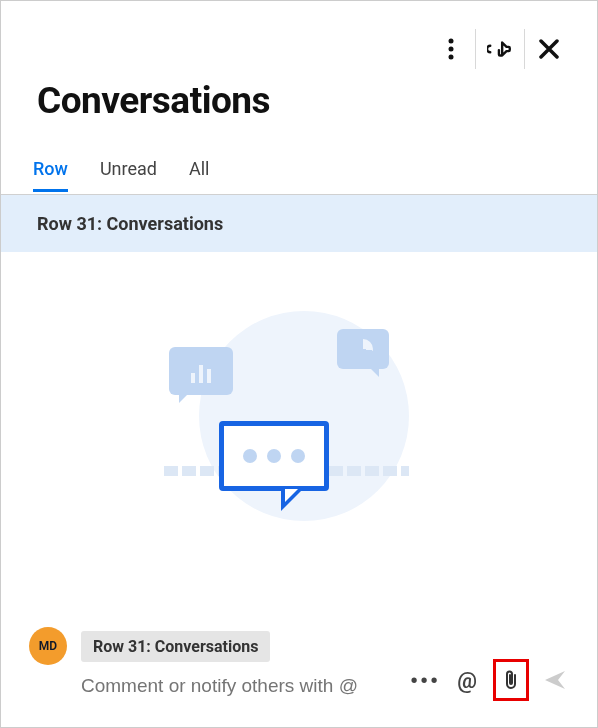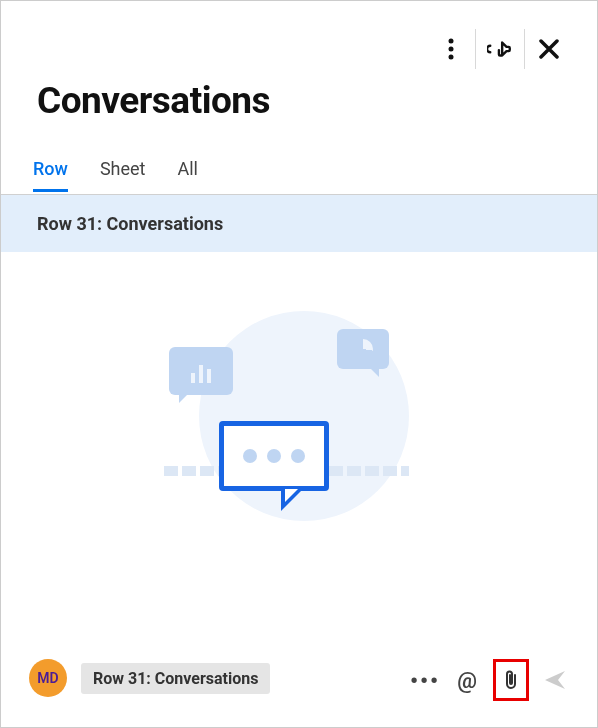--- a/index.html
+++ b/index.html
@@ -201,22 +201,22 @@
     }
     .footer-top {
       display: flex;
       align-items: center;
       gap: 14px;
     }
     .avatar {
       width: 38px; height: 38px;
       border-radius: 50%;
       background: #f39c2c;
-      color: #4c1d95;
-      font-size: 14px;
+      color: #0f172a;
+      font-size: 12px;
       font-weight: 600;
       display: flex;
       align-items: center;
       justify-content: center;
     }
     .chip {
       background: #e5e5e5;
       color: #333;
       font-size: 16px;
       font-weight: 700;
@@ -284,21 +284,21 @@
     <svg width="20" height="20" viewBox="0 0 20 20">
         <path d="M2 2 L18 18 M18 2 L2 18" stroke="#111" stroke-width="3.5" stroke-linecap="round"></path>
       </svg>
   </div>
 </div>
 
 <h1 class="title">Conversations</h1>
 
 <div class="tabs">
   <div class="tab active">Row</div>
-  <div class="tab">Sheet</div>
+  <div class="tab">Unread</div>
   <div class="tab">All</div>
 </div>
 
 <div class="rowbar">Row 31: Conversations</div>
 
 <div class="illus">
   <div class="circle"></div>
   <div class="sbub-left">
     <div class="bar b1"></div>
       <div class="bar b2"></div>
@@ -315,20 +315,21 @@
       <div class="dot"></div>
   </div>
   <div class="mbub-tail"></div>
 </div>
 
 <div class="footer">
   <div class="footer-top">
     <div class="avatar">MD</div>
     <div class="chip">Row 31: Conversations</div>
   </div>
+  <input class="comment-input" placeholder="Comment or notify others with @" style="">
   <div class="footer-actions">
     <div class="fact dots">•••</div>
     <div class="fact">@</div>
     <div class="fact attach">
       <svg width="16" height="22" viewBox="0 0 16 22" fill="none" stroke="#333" stroke-width="2" stroke-linecap="round">
           <path d="M12 6v9a4 4 0 0 1-8 0V5a2.5 2.5 0 0 1 5 0v9a1 1 0 0 1-2 0V6"></path>
         </svg>
     </div>
     <div class="fact send">
       <svg width="24" height="24" viewBox="0 0 24 24">

